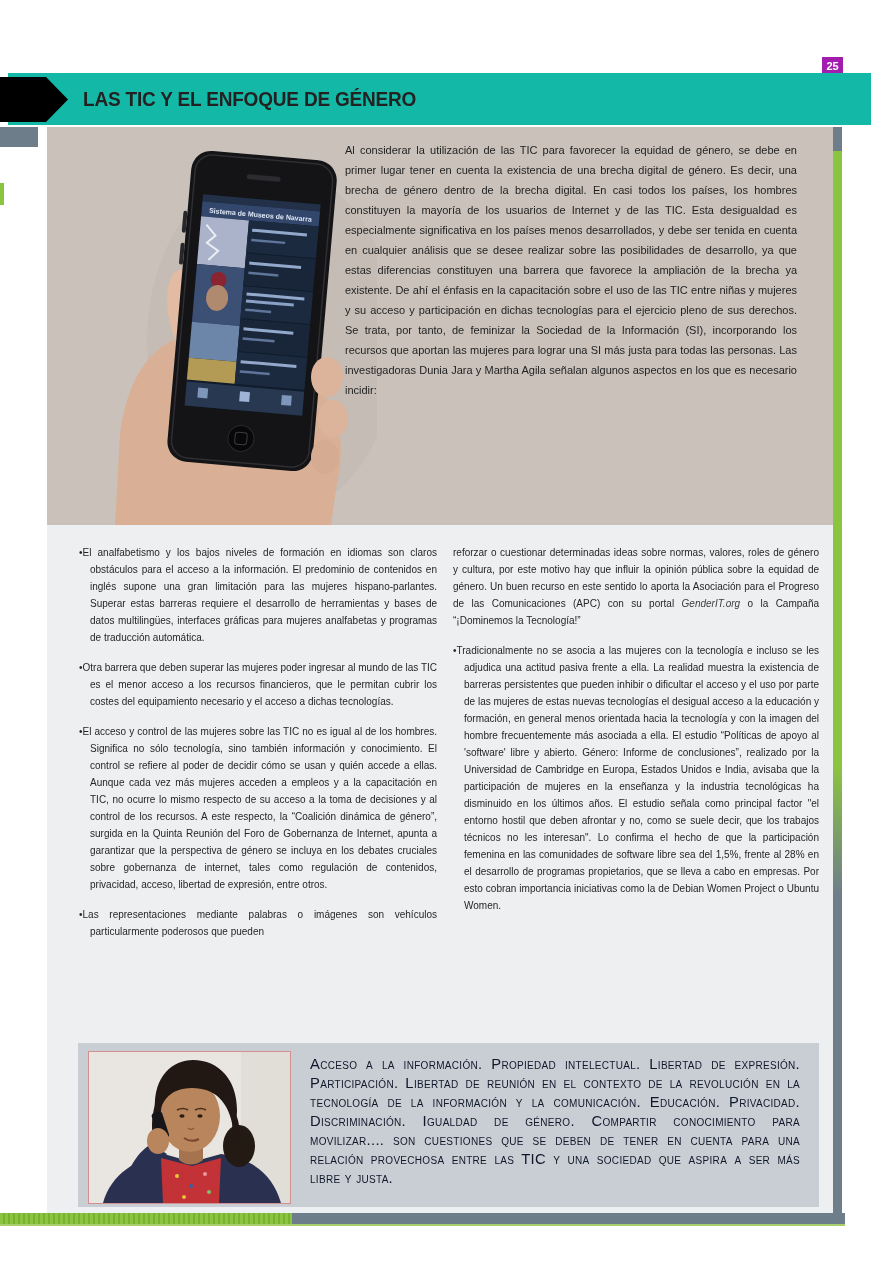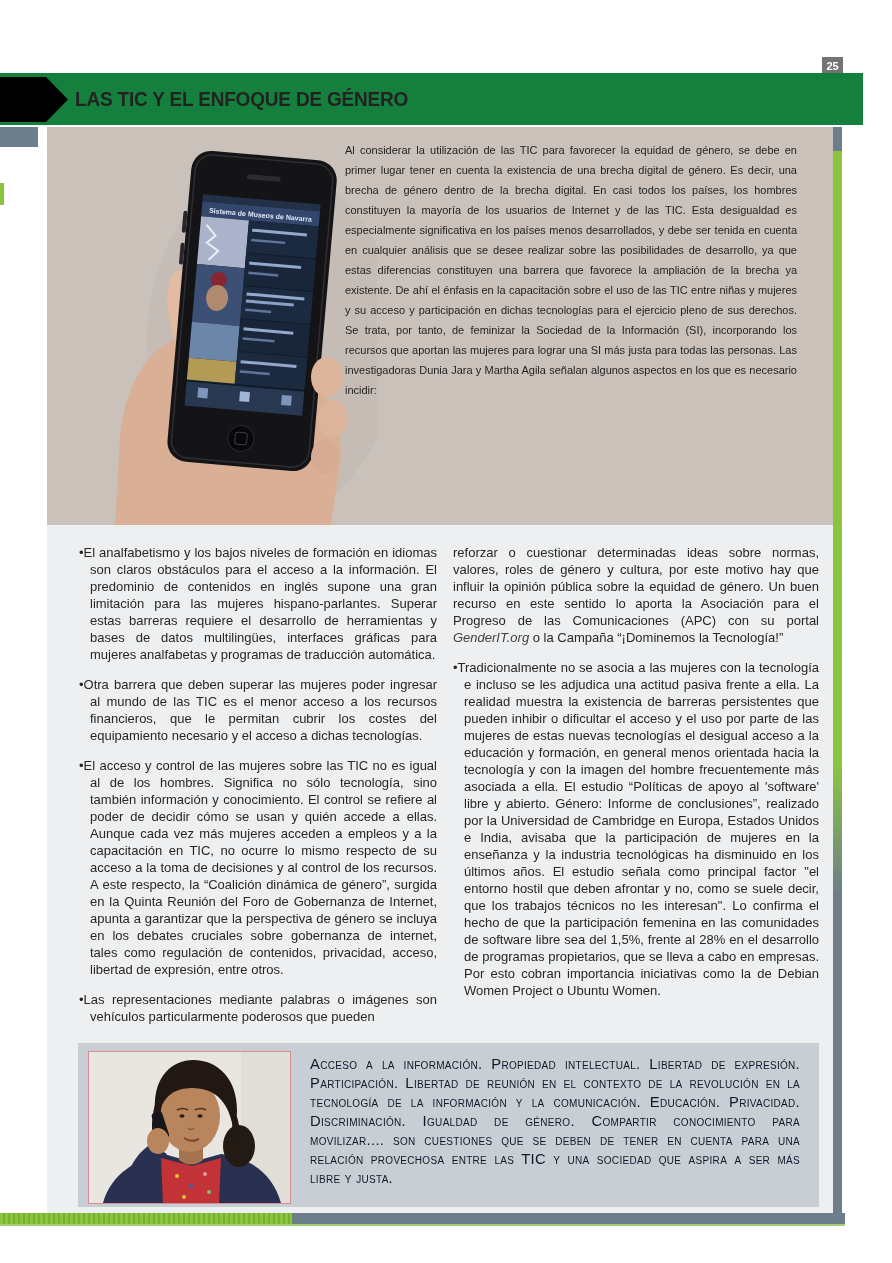--- a/index.html
+++ b/index.html
@@ -4,27 +4,27 @@
 <style>
   html,body { margin:0; padding:0; background:#ffffff; }
   .page {
     position:relative; width:892px; height:1263px; overflow:hidden;
     background:#ffffff; font-family:"Liberation Sans", sans-serif;
   }
   .abs { position:absolute; }
 
   
   .badge-25 {
-    left:822px; top:57px; width:21px; height:18px; background:#737373;
+    left:822px; top:57px; width:21px; height:18px; background:#a21caf;
     color:#fff; font-size:11px; font-weight:bold; text-align:center; line-height:18px;
   }
 
   
   .header-bar {
-    left:0; top:73px; width:863px; height:52px; background:#15803d;
+    left:8px; top:73px; width:863px; height:52px; background:#14b8a6;
     display:flex; align-items:center;
   }
   .header-title {
     margin-left:75px; font-size:20px; font-weight:bold; color:#222;
     letter-spacing:-0.2px; transform:scaleX(0.95); transform-origin:left center;
     white-space:nowrap;
   }
   .black-arrow {
     left:0; top:77px; width:68px; height:45px; background:#000;
     clip-path:polygon(0 0, 46px 0, 68px 50%, 46px 100%, 0 100%);
@@ -38,21 +38,21 @@
   
   .photo-top { left:47px; top:127px; width:786px; height:398px; background:#c9c1ba; overflow:hidden; }
   .photo-svg { position:absolute; left:40px; top:0; width:290px; height:398px; }
 
   .intro {
     left:345px; top:140px; width:452px;
     font-size:11px; line-height:20px; color:#1f1f1f; text-align:justify;
   }
 
   
-  .col { font-size:13px; line-height:17px; color:#262626; text-align:justify; }
+  .col { font-size:10px; line-height:17px; color:#262626; text-align:justify; }
   .col-left  { left:79px;  top:544px; width:358px; }
   .col-right { left:453px; top:544px; width:366px; }
   .col p { margin:0 0 13px 0; }
   .bullet { padding-left:11px; text-indent:-11px; }
   .bullet::before { content:"\2022 "; }
   .genderit-link { color:#404040; font-style:italic; text-decoration:none; }
 
   
   .bottom-box { left:78px; top:1043px; width:741px; height:164px; background:#c8ced3; }
   .woman-photo {

